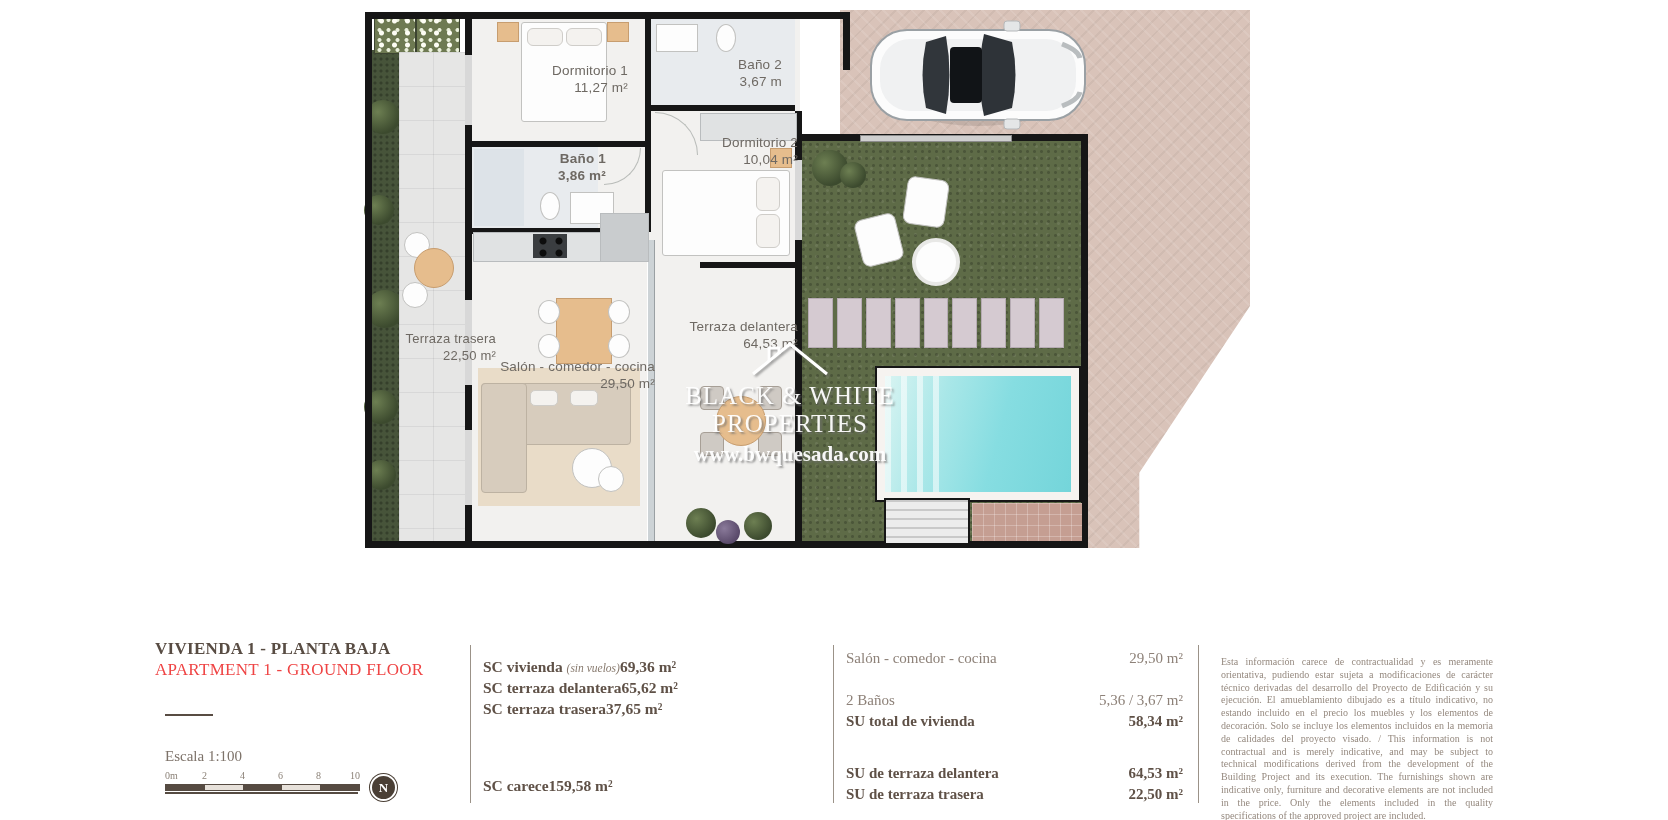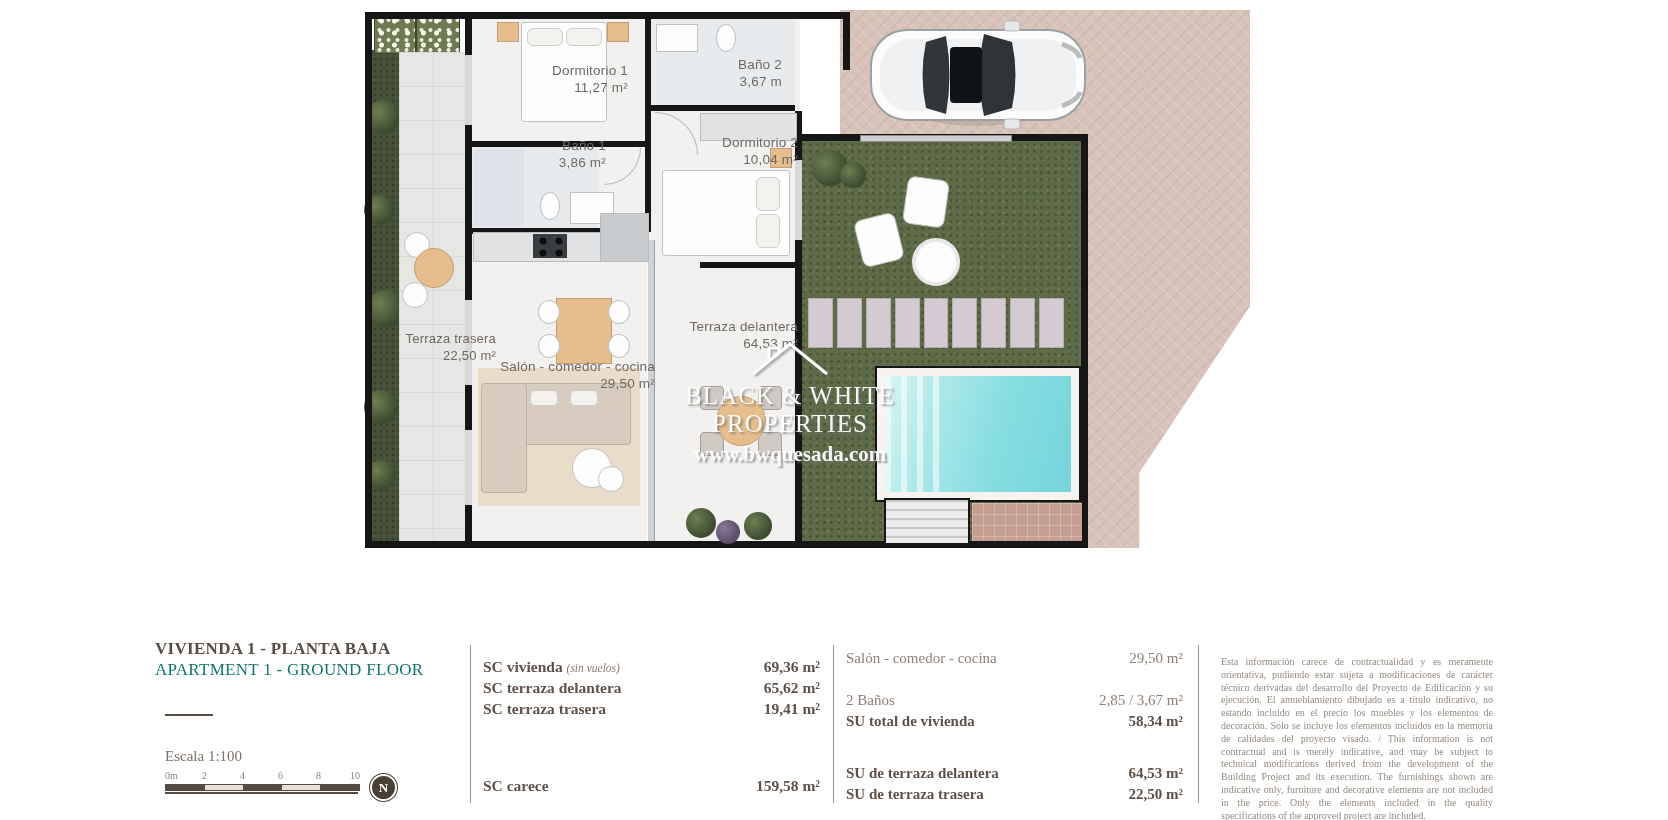--- a/index.html
+++ b/index.html
@@ -49,30 +49,30 @@
 
   
   .room-label{color:#6e6963;text-align:right;font-size:13.5px;line-height:17px;letter-spacing:.2px;}
   .watermark{color:rgba(255,255,255,.95);text-align:center;font-family:"Liberation Serif",serif;
              text-shadow:2px 2px 2px rgba(110,110,110,.65);}
   .wm-big{font-size:25px;letter-spacing:1px;}
   .wm-url{font-size:21px;font-weight:bold;margin-top:4px;}
 
   
   .f-title{font-size:17px;font-weight:bold;color:#584c43;letter-spacing:.3px;}
-  .f-sub{font-size:17px;color:#0f766e;letter-spacing:.3px;}
+  .f-sub{font-size:17px;color:#ef4444;letter-spacing:.3px;}
   .f-rule{width:48px;height:2px;background:#584c43;}
   .f-escala{font-size:15px;color:#7d7269;}
   .tick{font-size:10px;color:#8b8177;position:absolute;top:0;}
   .scalebar{height:5px;background:linear-gradient(90deg,#564b42 0 20%,#e7e1da 20% 40%,#564b42 40% 60%,#e7e1da 60% 80%,#564b42 80% 100%);border:1px solid #564b42;}
   .barline{height:2px;background:#564b42;}
   .compass{width:23px;height:23px;border-radius:50%;background:#4a3f35;color:#fff;font-size:13px;font-weight:bold;
            display:flex;align-items:center;justify-content:center;border:2px solid #fff;box-shadow:0 0 0 1px #4a3f35;}
   .vdiv{width:1px;background:#9b9288;}
-  .sc-row{display:flex;justify-content:space-between;font-size:15.5px;font-weight:bold;color:#5f5147;width:337px;}
+  .sc-row{display:flex;justify-content:flex-start;font-size:15.5px;font-weight:bold;color:#5f5147;width:337px;}
   .sc-note{font-weight:normal;font-style:italic;font-size:11.5px;color:#87796d;}
   .su-row{display:flex;justify-content:space-between;font-size:15px;color:#8d8178;width:337px;}
   .su-row.bold{font-weight:bold;color:#5f5147;}
   .disclaimer{font-size:10px;line-height:12.8px;color:#95897f;text-align:justify;width:272px;}
 </style>
 </head>
 <body>
 
 <div class="abs" style="left:0;top:0;width:1668px;height:560px;">
 
@@ -214,21 +214,21 @@
     <div>11,27 m²</div>
   </div>
   <div class="abs room-label" style="left:662px;top:56px;width:120px;">
     <div>Baño 2</div>
     <div>3,67 m</div>
   </div>
   <div class="abs room-label" style="left:650px;top:134px;width:148px;">
     <div>Dormitorio 2</div>
     <div>10,04 m²</div>
   </div>
-  <div class="abs room-label" style="left:486px;top:137px;width:120px;">
+  <div class="abs room-label" style="left:486px;top:150px;width:120px;font-weight:bold;">
     <div>Baño 1</div>
     <div>3,86 m²</div>
   </div>
   <div class="abs room-label" style="left:378px;top:330px;width:118px;font-size:13px;">
     <div>Terraza trasera</div>
     <div>22,50 m²</div>
   </div>
   <div class="abs room-label" style="left:475px;top:358px;width:180px;">
     <div>Salón - comedor - cocina</div>
     <div>29,50 m²</div>
@@ -277,34 +277,34 @@
     <span><span>SC vivienda</span>
       <span class="sc-note">(sin vuelos)</span></span>
     <span>69,36 m²</span>
   </div>
   <div class="abs sc-row" style="left:483px;top:79px;">
     <span>SC terraza delantera</span>
     <span>65,62 m²</span>
   </div>
   <div class="abs sc-row" style="left:483px;top:100px;">
     <span>SC terraza trasera</span>
-    <span>19,41 m²</span>
+    <span>37,65 m²</span>
   </div>
   <div class="abs sc-row" style="left:483px;top:177px;">
     <span>SC carece</span>
     <span>159,58 m²</span>
   </div>
 
   <div class="abs su-row" style="left:846px;top:50px;">
     <span>Salón - comedor - cocina</span>
     <span>29,50 m²</span>
   </div>
   <div class="abs su-row" style="left:846px;top:92px;">
     <span>2 Baños</span>
-    <span>2,85 / 3,67 m²</span>
+    <span>5,36 / 3,67 m²</span>
   </div>
   <div class="abs su-row bold" style="left:846px;top:113px;">
     <span>SU total de vivienda</span>
     <span>58,34 m²</span>
   </div>
   <div class="abs su-row bold" style="left:846px;top:165px;">
     <span>SU de terraza delantera</span>
     <span>64,53 m²</span>
   </div>
   <div class="abs su-row bold" style="left:846px;top:186px;">

